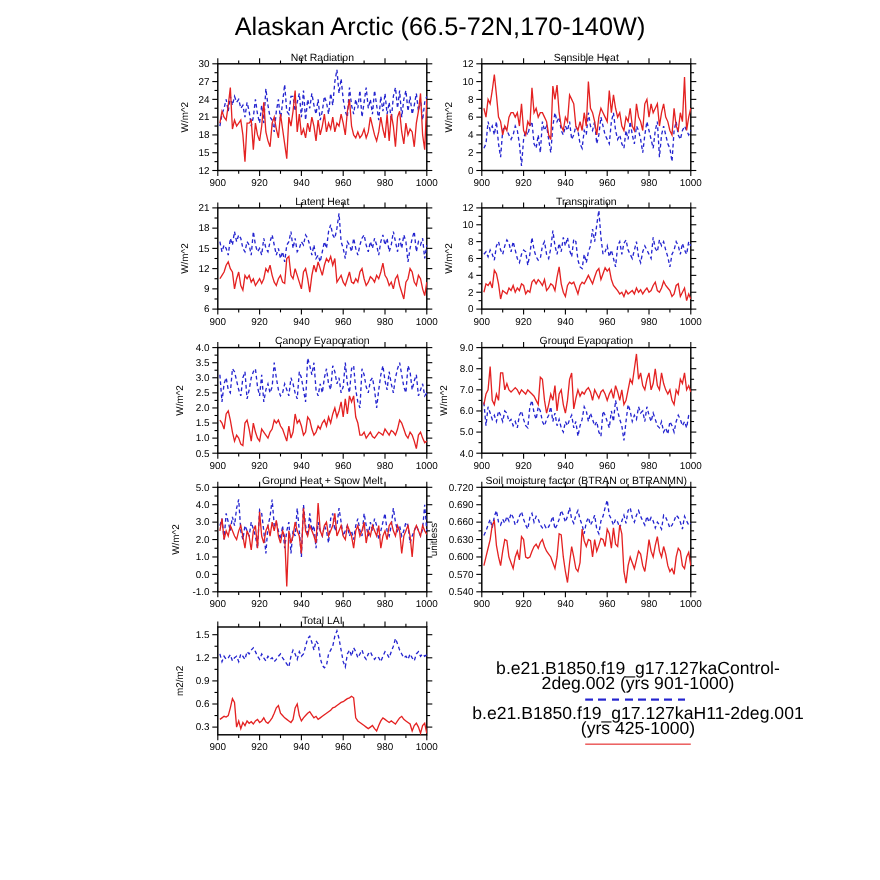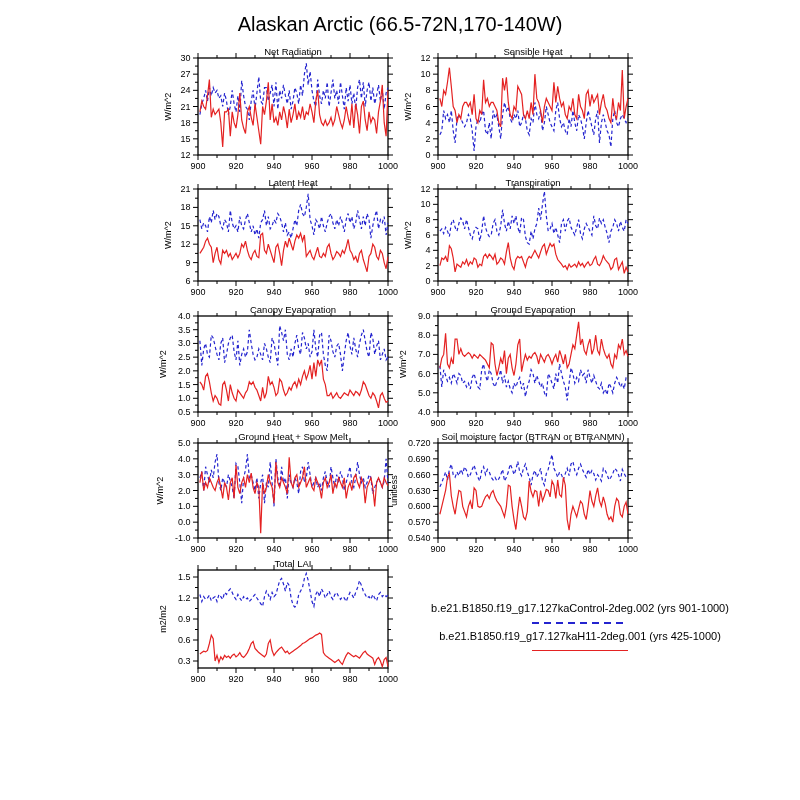--- a/index.html
+++ b/index.html
@@ -1,26 +1,26 @@
 <!DOCTYPE html>
 <html style="--blue: #2424cf; --red: #e42222;"><head>
 <meta charset="utf-8">
 <style>
   html,body{margin:0;padding:0;background:#fff;}
   #page{position:relative;width:800px;height:800px;background:#ffffff;overflow:hidden;
         font-family:"Liberation Sans",sans-serif;color:#000;}
   #figure-title{position:absolute;top:13px;left:0;width:800px;text-align:center;
-        font-size:20px;line-height:23px;color:#000;}
+        font-size:23px;line-height:23px;color:#000;}
   #figure-svg{position:absolute;left:0;top:0;}
   #figure-svg text{font-family:"Liberation Sans",sans-serif;fill:#000;}
   .tick{font-size:9px;}
   .ptitle{font-size:9.5px;}
   .ulabel{font-size:9px;}
   .legend{position:absolute;left:427px;top:602px;width:306px;text-align:center;
-        font-size:11px;color:#000;}
+        font-size:16px;color:#000;}
   .lg-text{line-height:13px;}
   .lg-line{width:96px;height:1.6px;margin:7px auto 6px;}
   .lg-dashed{background:repeating-linear-gradient(90deg,var(--blue) 0 7px,rgba(0,0,0,0) 7px 12px);}
   .lg-solid{background:var(--red);}
 </style>
 </head>
 <body>
 
 <div id="page">
   <div id="figure-title">Alaskan Arctic (66.5-72N,170-140W)</div>

